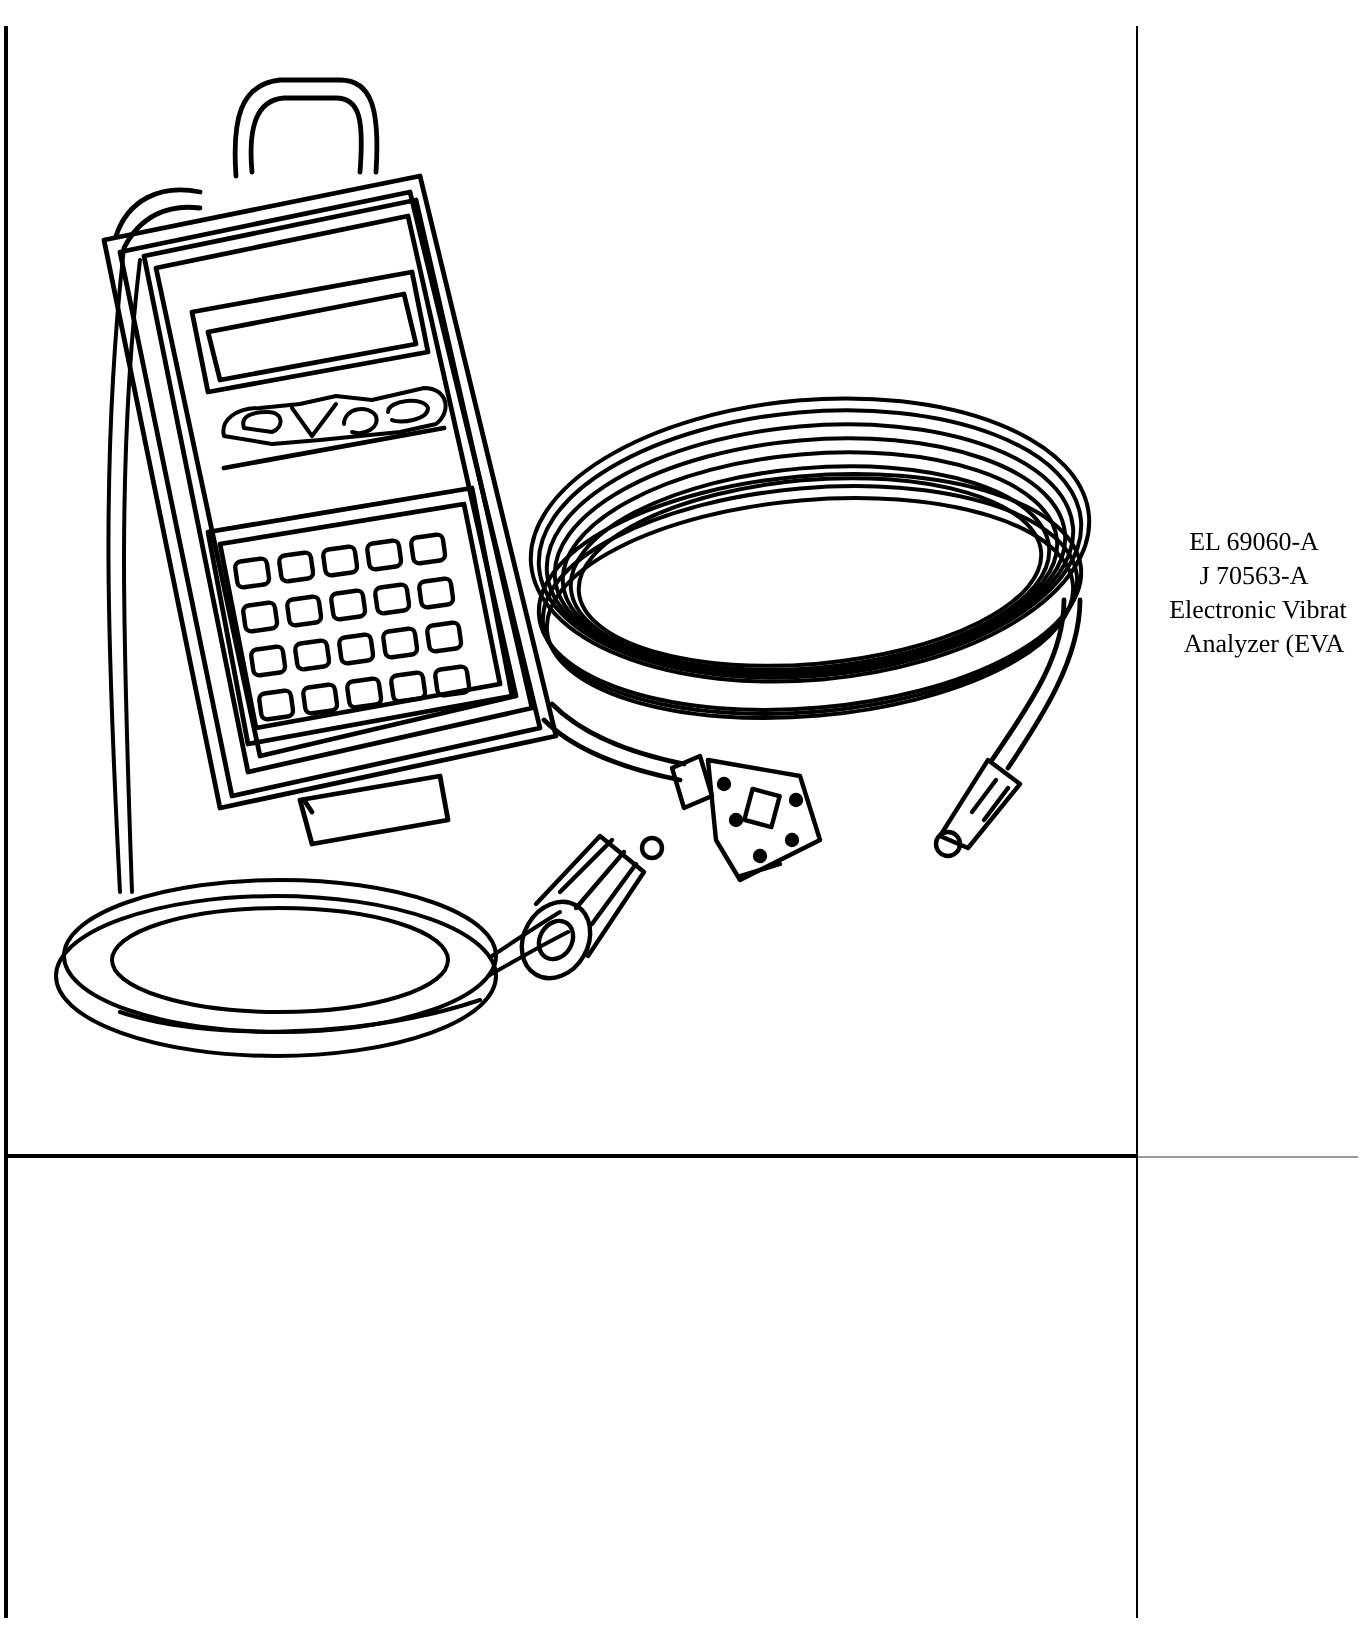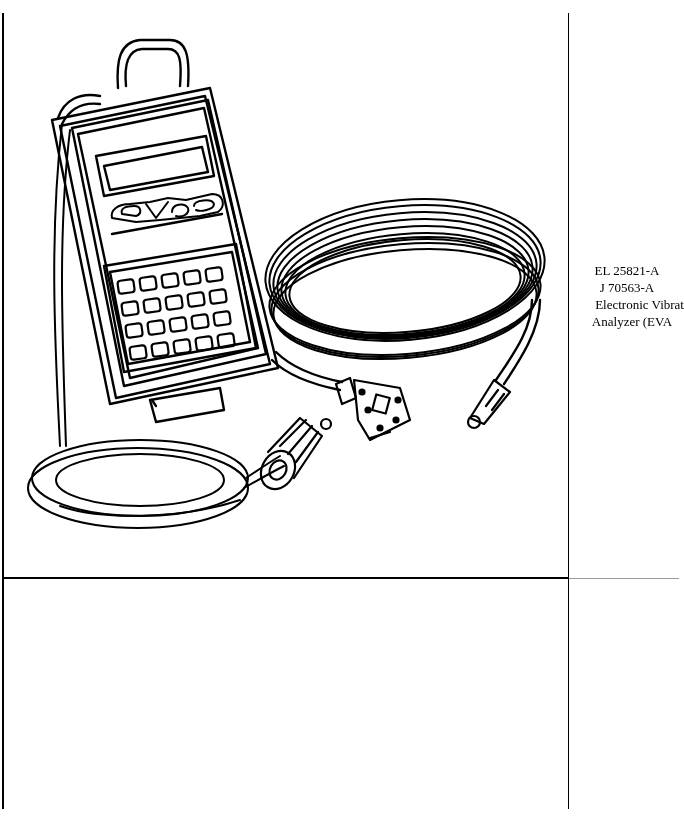--- a/index.html
+++ b/index.html
@@ -131,17 +131,17 @@
     <ellipse cx="278" cy="470" rx="8" ry="10" transform="rotate(30 278 470)"></ellipse>
     <path d="M268 452 L300 418 L322 436 L294 478"></path>
     <path d="M280 446 L306 420"></path>
     <path d="M288 454 L312 426"></path>
     <path d="M296 462 L318 432"></path>
     <circle cx="326" cy="424" r="5"></circle>
   </g>
 </svg>
 
 <div class="caption">
-  <div>EL 25821-A</div>
+  <div>EL 69060-A</div>
   <div>J 70563-A</div>
-  <div style="text-align:right; padding-left:4px;">Electronic Vibrat</div>
+  <div style="text-align:center; padding-left:4px;">Electronic Vibrat</div>
   <div style="text-align:center; padding-left:10px;">Analyzer (EVA</div>
 </div>
 
 </body></html>

